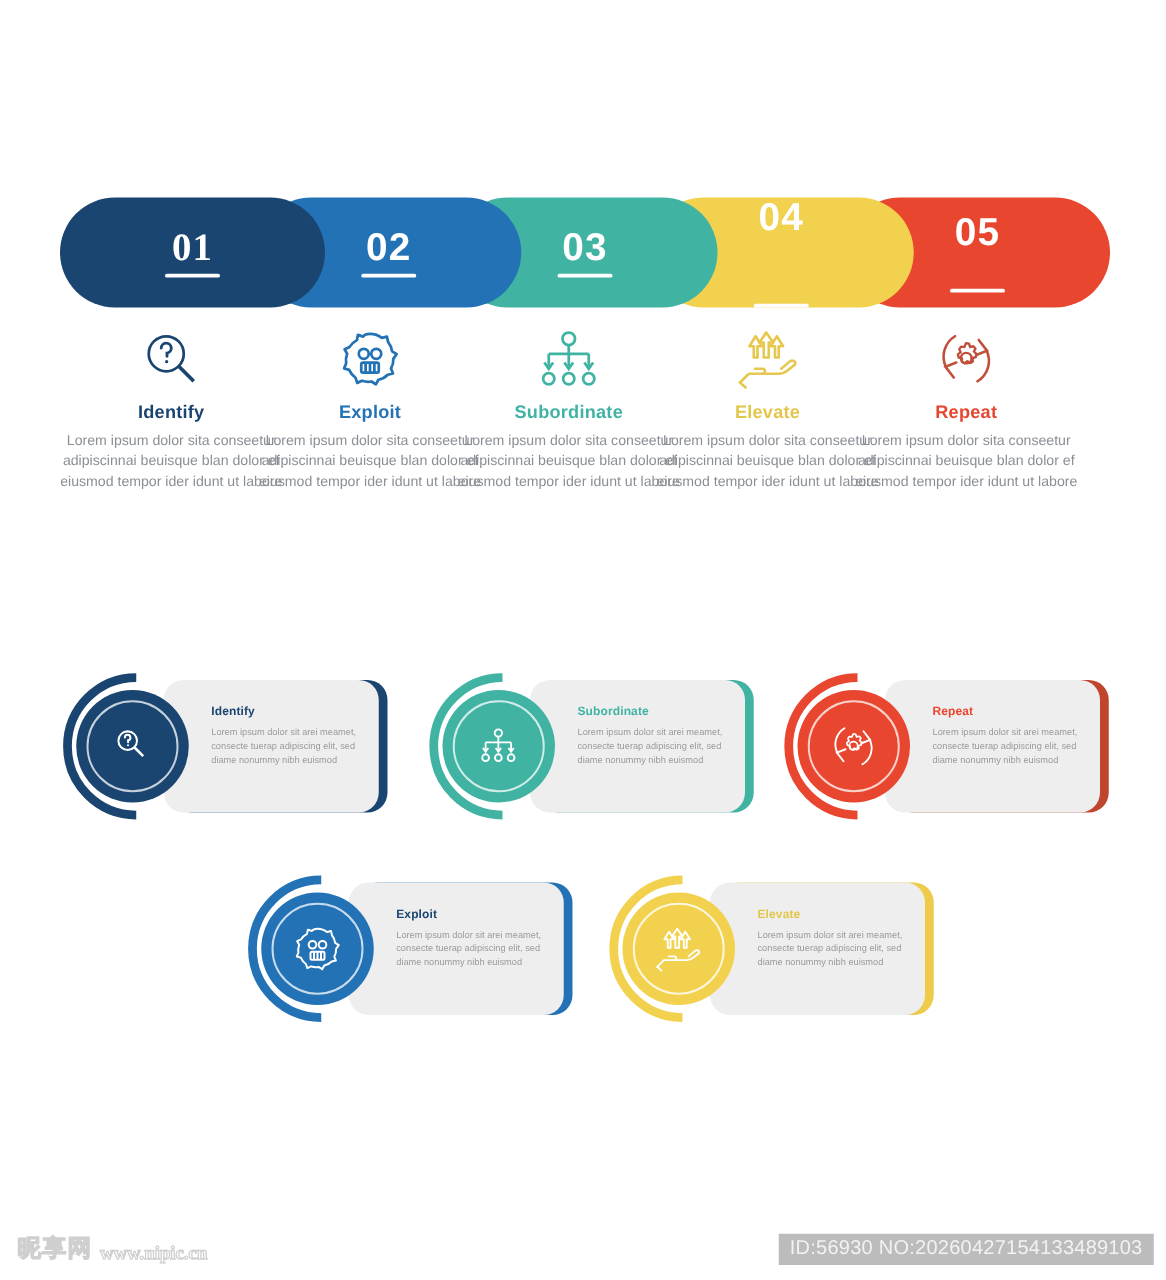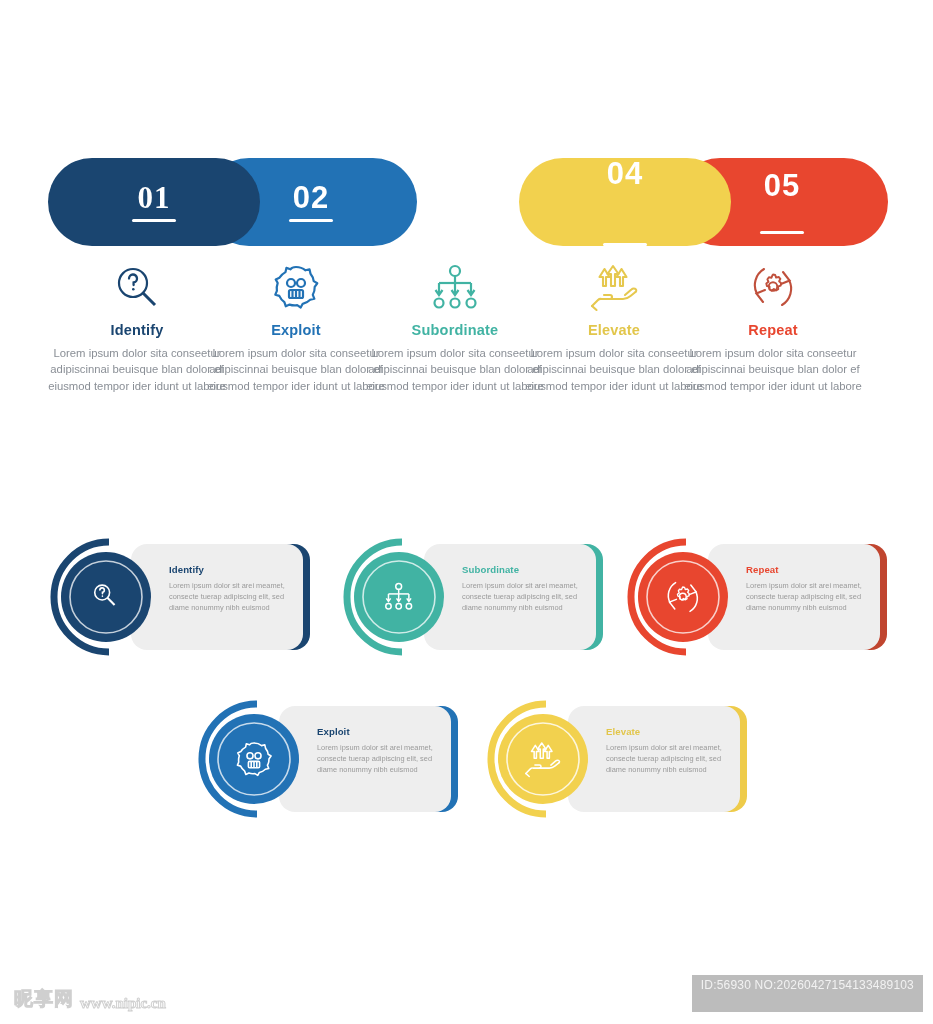--- a/index.html
+++ b/index.html
@@ -146,38 +146,42 @@
     color: #ffffff;
     -webkit-text-stroke: 1px #cfcfcf;
     font-family: "Liberation Serif", serif;
   }
   .wm-id {
     position: absolute;
     right: 10px;
     bottom: 12px;
     background: #bcbcbc;
     color: #f2f2f2;
-    font-size: 12px;
-    padding: 3px 9px 20px 9px;
+    font-size: 16px;
+    padding: 3px 9px 4px 9px;
     letter-spacing: .2px;
     font-family: "Liberation Sans", sans-serif;
   }
 </style>
 </head>
 <body>
 
 <div class="page">
 
   <div class="pill-row">
     <div class="pill" style="left:0px;   background:#1A4570; z-index:5;font-family:Liberation Serif, serif;">
       <span class="pill-num">01</span>
       <span class="pill-underline"></span>
     </div>
     <div class="pill" style="left:157px; background:#2272B5; z-index:4;">
       <span class="pill-num">02</span>
+      <span class="pill-underline"></span>
+    </div>
+    <div class="pill" style="left:314px; background:#41B3A3; z-index:3;">
+      <span class="pill-num">03</span>
       <span class="pill-underline"></span>
     </div>
     <div class="pill" style="left:471px; background:#F2D14E; z-index:2;justify-content:space-between;">
       <span class="pill-num">04</span>
       <span class="pill-underline"></span>
     </div>
     <div class="pill" style="left:628px; background:#E8462F; z-index:1;gap:24px;">
       <span class="pill-num">05</span>
       <span class="pill-underline"></span>
     </div>

